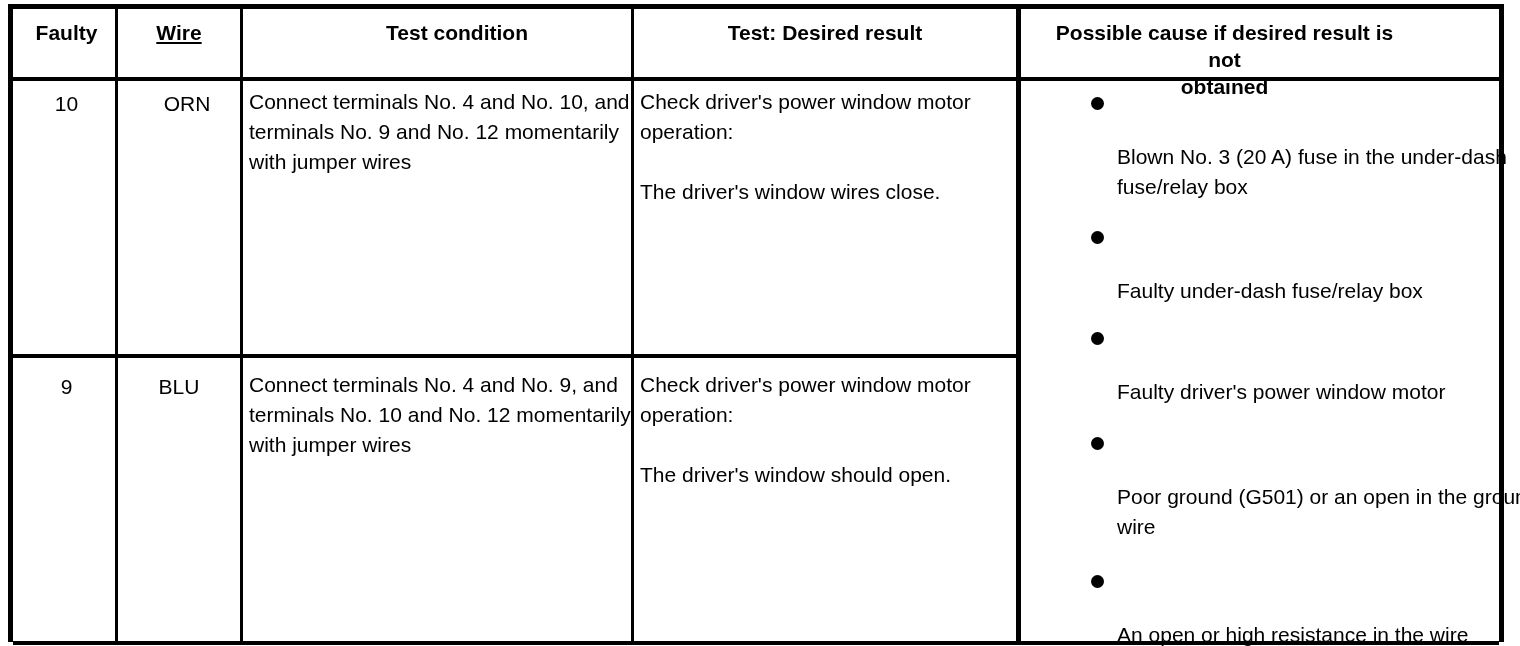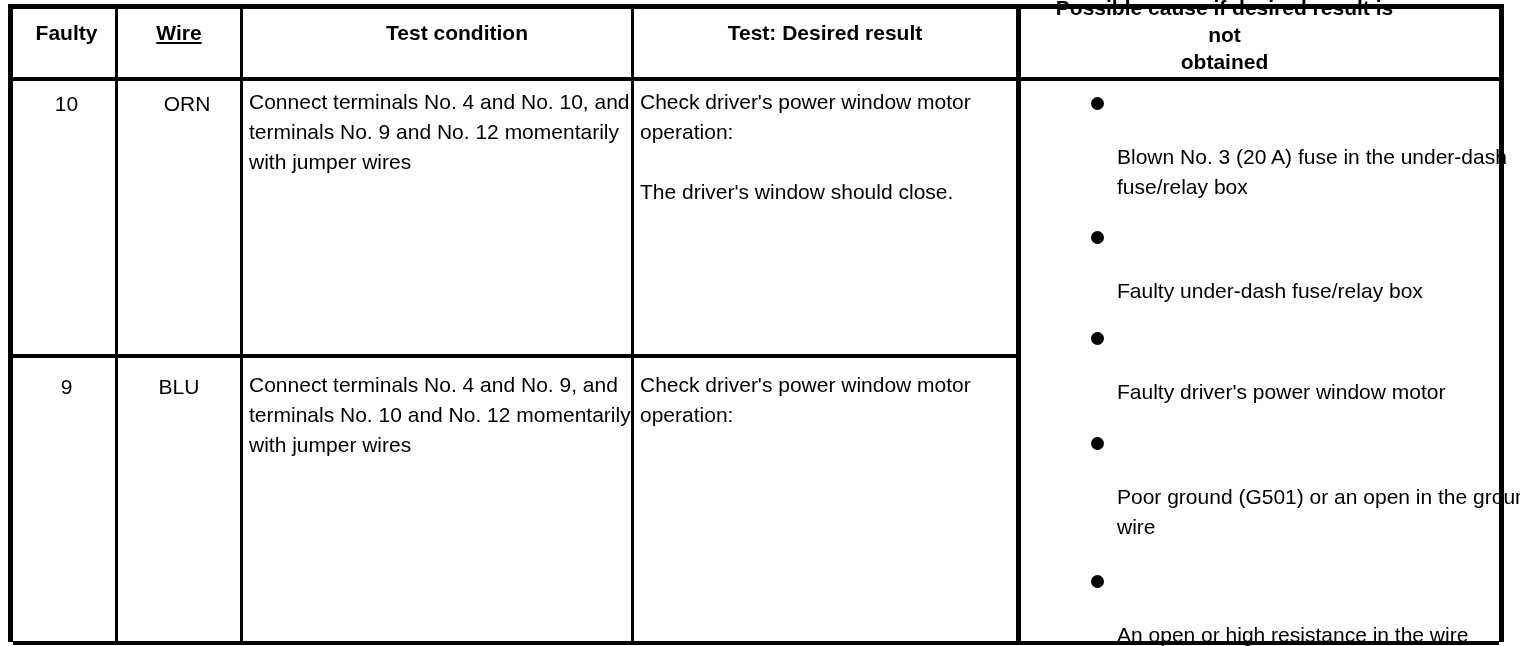--- a/index.html
+++ b/index.html
@@ -84,21 +84,21 @@
     line-height: 27px;
     text-align: center;
     padding-top: 6px;
   }
   .head-cell span { display: block; }
 
   .hc-cavity   { left: 5px;    width: 97px; }
   .hc-wire     { left: 105px;  width: 122px; text-decoration: underline; }
   .hc-cond     { left: 230px;  width: 428px; }
   .hc-desired  { left: 621px;  width: 382px; }
-  .hc-cause    { left: 1008px; width: 395px; padding-left: 18px; padding-right: 6px; align-items: flex-end; }
+  .hc-cause    { left: 1008px; width: 395px; padding-left: 18px; padding-right: 6px; }
 
   
   .body-cell {
     font-size: 21px;
     line-height: 30px;
     font-weight: normal;
   }
   .center-num {
     text-align: center;
   }
@@ -193,34 +193,35 @@
       <span>10</span>
     </div>
     <div class="cell body-cell center-num r1-wire">
       <span>ORN</span>
     </div>
     <div class="cell body-cell r1-cond">
       <span>Connect terminals No. 4 and No. 10,   and terminals No. 9 and No. 12   momentarily with jumper wires</span>
     </div>
     <div class="cell body-cell r1-desired">
       <div class="para">Check driver's power window motor operation:</div>
-      <div class="para">The driver's window should close.</div>
+      <div class="para">The driver's window wires close.</div>
     </div>
 
     <div class="cell body-cell center-num r2-cavity">
       <span>9</span>
     </div>
     <div class="cell body-cell center-num r2-wire">
       <span>BLU</span>
     </div>
     <div class="cell body-cell r2-cond">
       <span>Connect terminals No. 4 and No. 9,   and terminals No. 10 and No. 12   momentarily with jumper wires</span>
     </div>
     <div class="cell body-cell r2-desired">
       <div class="para">Check driver's power window motor operation:</div>
+      <div class="para">The driver's window should open.</div>
     </div>
 
     <div class="causes">
       <div class="cause-item ci0">
         <span class="bullet"></span>
         <span class="cause-text">Blown No. 3 (20 A) fuse in the under-dash fuse/relay box</span>
       </div>
       <div class="cause-item ci1">
         <span class="bullet"></span>
         <span class="cause-text">Faulty under-dash fuse/relay box</span>

